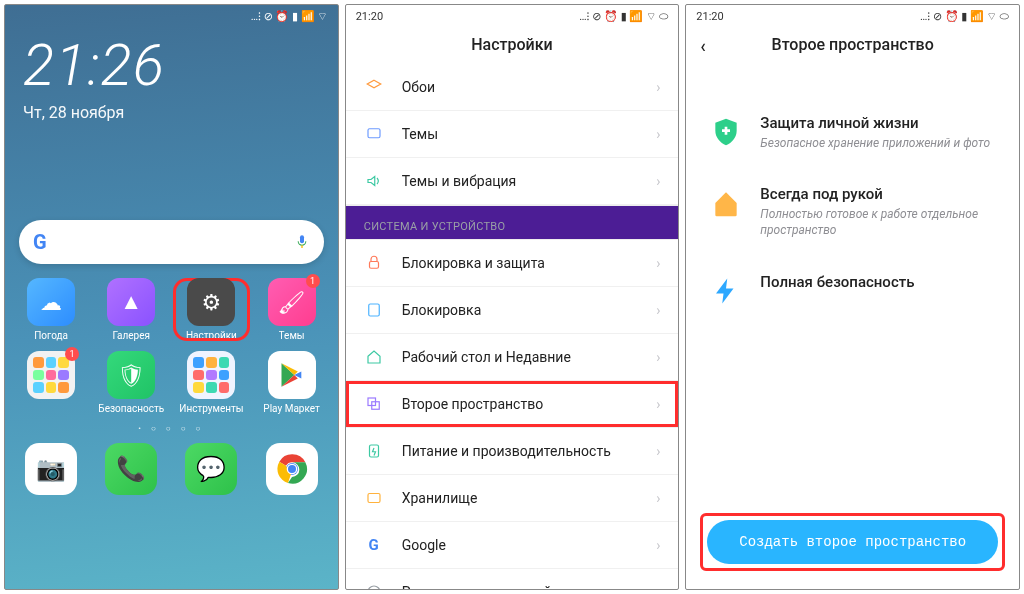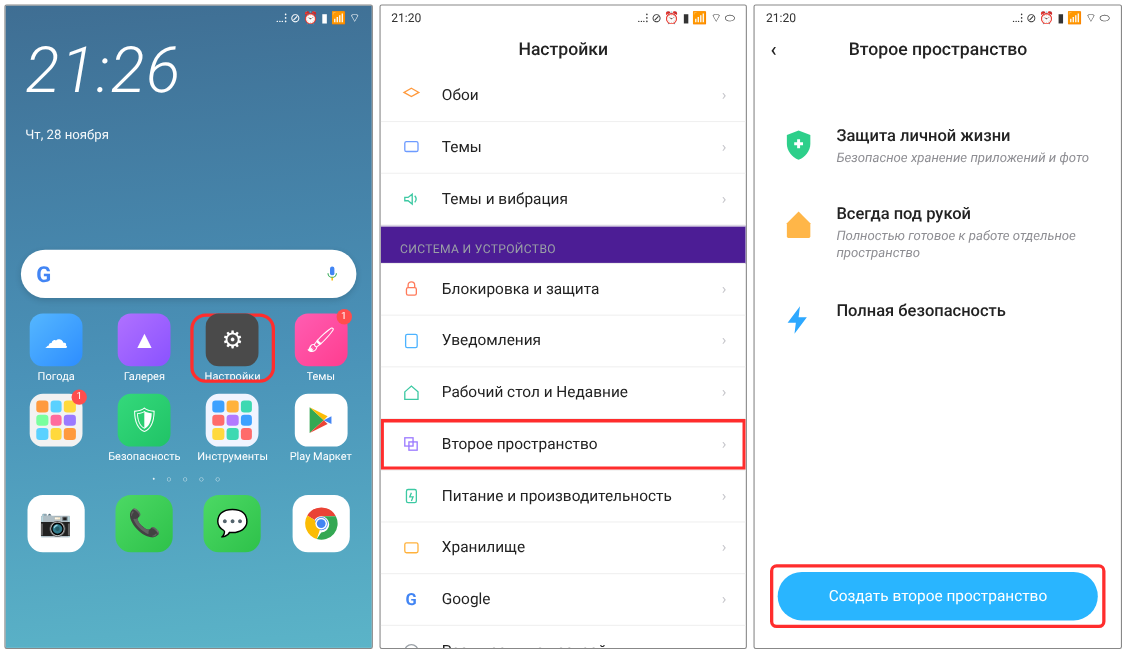--- a/index.html
+++ b/index.html
@@ -5,21 +5,21 @@
   * { box-sizing: border-box; margin: 0; padding: 0; }
   body { background: #fff; font-family: -apple-system, "Segoe UI", Roboto, Arial, sans-serif; width: 1024px; height: 594px; display: flex; gap: 6px; padding: 4px; }
   .phone { flex: 1; border: 1px solid #888; border-radius: 2px; background: #fff; overflow: hidden; position: relative; display: flex; flex-direction: column; }
   
   .home { background: linear-gradient(175deg,#3f6e93 0%,#4a92b8 55%,#5bb4c8 100%); color:#fff; }
   .statusbar { display:flex; justify-content:space-between; align-items:center; font-size:11px; padding:4px 10px 2px; height:20px; color:#fff; }
   .statusbar.dark { color:#333; }
   .status-icons { display:flex; gap:3px; align-items:center; font-size:11px; }
   .clock-block { padding:6px 18px 0; }
   .clock-block .time { font-size:58px; font-weight:300; letter-spacing:1px;font-style:italic; }
-  .clock-block .date { font-size:12px; opacity:.95; margin-top:16px; }
+  .clock-block .date { font-size:16px; opacity:.95; margin-top:4px; }
   .weather { position:absolute; right:18px; top:26px; text-align:right; }
   .weather .sun { width:40px; height:40px; border-radius:50%; background:radial-gradient(circle at 40% 40%,#ffe27a,#ffc94d); margin-left:auto; position:relative; }
   .weather .sun::after{content:"";position:absolute;width:30px;height:20px;background:#fff;border-radius:20px;bottom:-2px;left:-6px;}
   .weather .lbl { font-size:11px; margin-top:4px; }
   .search-pill { margin:98px 14px 0; height:44px; background:#fff; border-radius:22px; display:flex; align-items:center; padding:0 14px; box-shadow:0 2px 6px rgba(0,0,0,.15); }
   .g-logo { font-weight:700; font-size:20px; }
   .g-logo span:nth-child(1){color:#4285F4}.g-logo span:nth-child(2){color:#EA4335}.g-logo span:nth-child(3){color:#FBBC05}.g-logo span:nth-child(4){color:#4285F4}.g-logo span:nth-child(5){color:#34A853}.g-logo span:nth-child(6){color:#EA4335}
   .mic { margin-left:auto; width:16px; height:20px; position:relative; }
   .mic svg{width:16px;height:20px;}
   .app-grid { display:grid; grid-template-columns:repeat(4,1fr); gap:10px 4px; padding:14px 8px 6px; }
@@ -55,21 +55,21 @@
   .row .ri { width:20px; height:20px; margin-right:18px; display:flex; align-items:center; justify-content:center; }
   .row .chev { margin-left:auto; color:#c7c7cc; font-size:14px; }
   .row-sel { box-shadow: inset 0 0 0 3px #ff2d2d; }
   .ri svg{width:18px;height:18px;stroke-width:1.6;fill:none;}
   
   .feat-list { padding:50px 22px 0; }
   .feat { display:flex; gap:16px; margin-bottom:34px; }
   .feat .fi { width:36px; height:36px; border-radius:8px; flex-shrink:0; display:flex; align-items:center; justify-content:center; }
   .feat .ft { font-size:15px; font-weight:500; color:#222; }
   .feat .fd { font-size:12px; color:#8e8e93; margin-top:3px; line-height:1.35;font-style:italic; }
-  .cta-wrap { margin-top:auto; padding:10px 14px 18px; }
+  .cta-wrap { margin-top:auto; padding:10px 14px 18px;font-family:Liberation Mono, monospace; }
   .cta-sel { border:3px solid #ff2d2d; border-radius:6px; padding:4px; }
   .cta-btn { background:#29b5ff; color:#fff; text-align:center; font-size:14px; padding:14px 0; border-radius:30px; }
 </style>
 </head>
 <body>
 
 <div class="phone home">
   <div class="statusbar">
     <span></span>
     <span class="status-icons">…⁝ ⊘ ⏰ ▮ 📶 ⌔</span>
@@ -222,21 +222,21 @@
         </span>
       <span>Блокировка и защита</span>
         <span class="chev">›</span>
     </div>
     <div class="row">
       <span class="ri">
           <svg viewBox="0 0 24 24">
             <rect x="5" y="4" width="14" height="16" rx="2" stroke="#4db3ff"></rect>
           </svg>
         </span>
-      <span>Уведомления</span>
+      <span>Блокировка</span>
         <span class="chev">›</span>
     </div>
     <div class="row">
       <span class="ri">
           <svg viewBox="0 0 24 24">
             <path stroke="#3dc9a3" d="M4 11l8-7 8 7v9H4z"></path>
           </svg>
         </span>
       <span>Рабочий стол и Недавние</span>
         <span class="chev">›</span>

